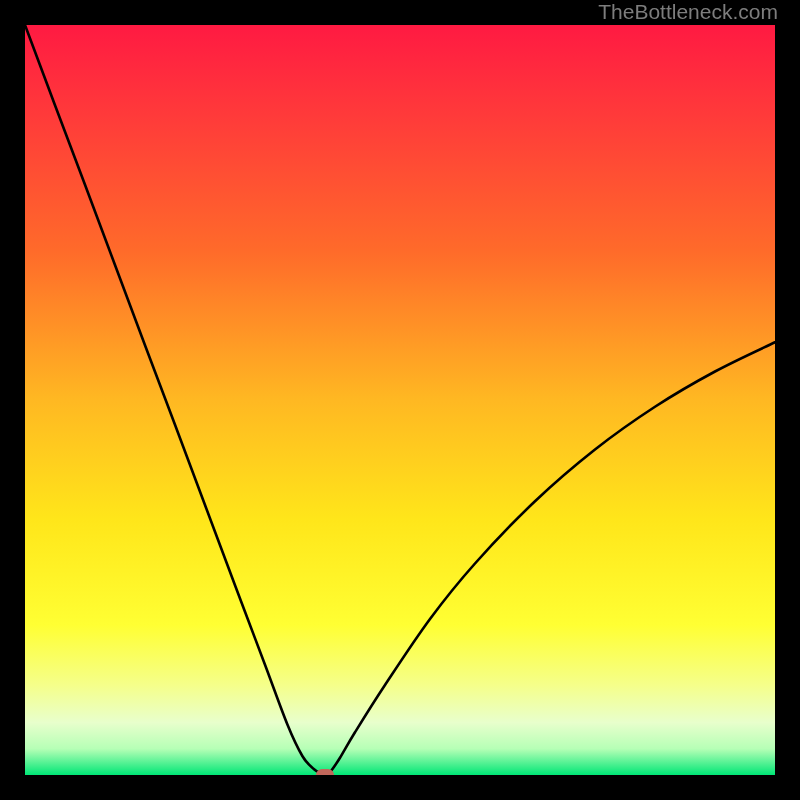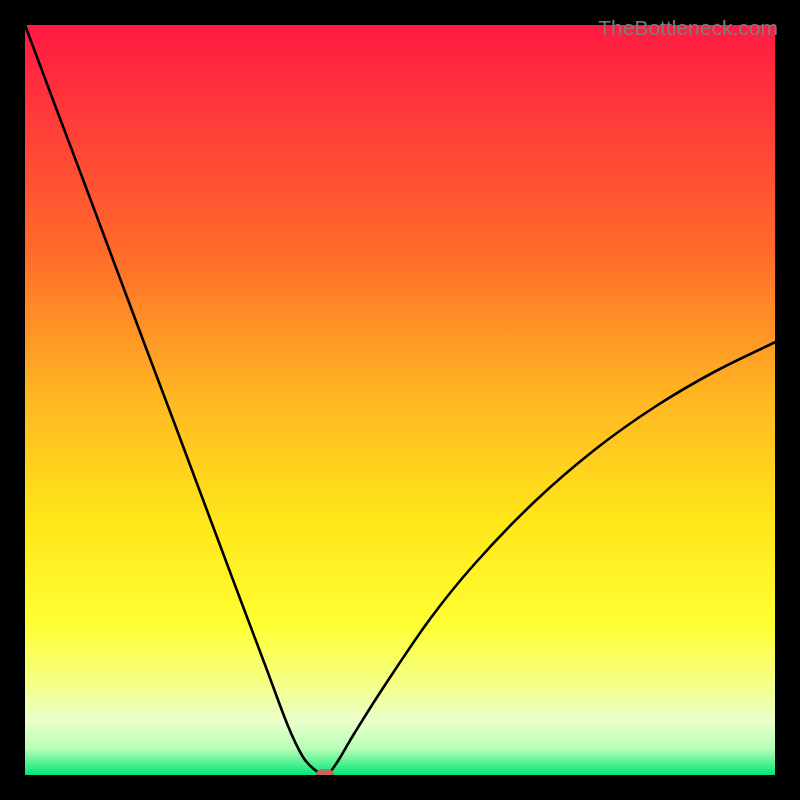--- a/index.html
+++ b/index.html
@@ -19,21 +19,21 @@
   .plot {
     position: absolute;
     left: 25px;
     top: 25px;
     width: 750px;
     height: 750px;
     overflow: hidden;
   }
   .watermark {
     position: absolute;
-    top: 16px;
+    top: 0px;
     right: 22px;
     color: #7d7d7d;
     font-size: 21px;
     font-weight: 500;
     z-index: 10;
     margin-left: 16px;
   }
   .marker {
     position: absolute;
     width: 18px;

